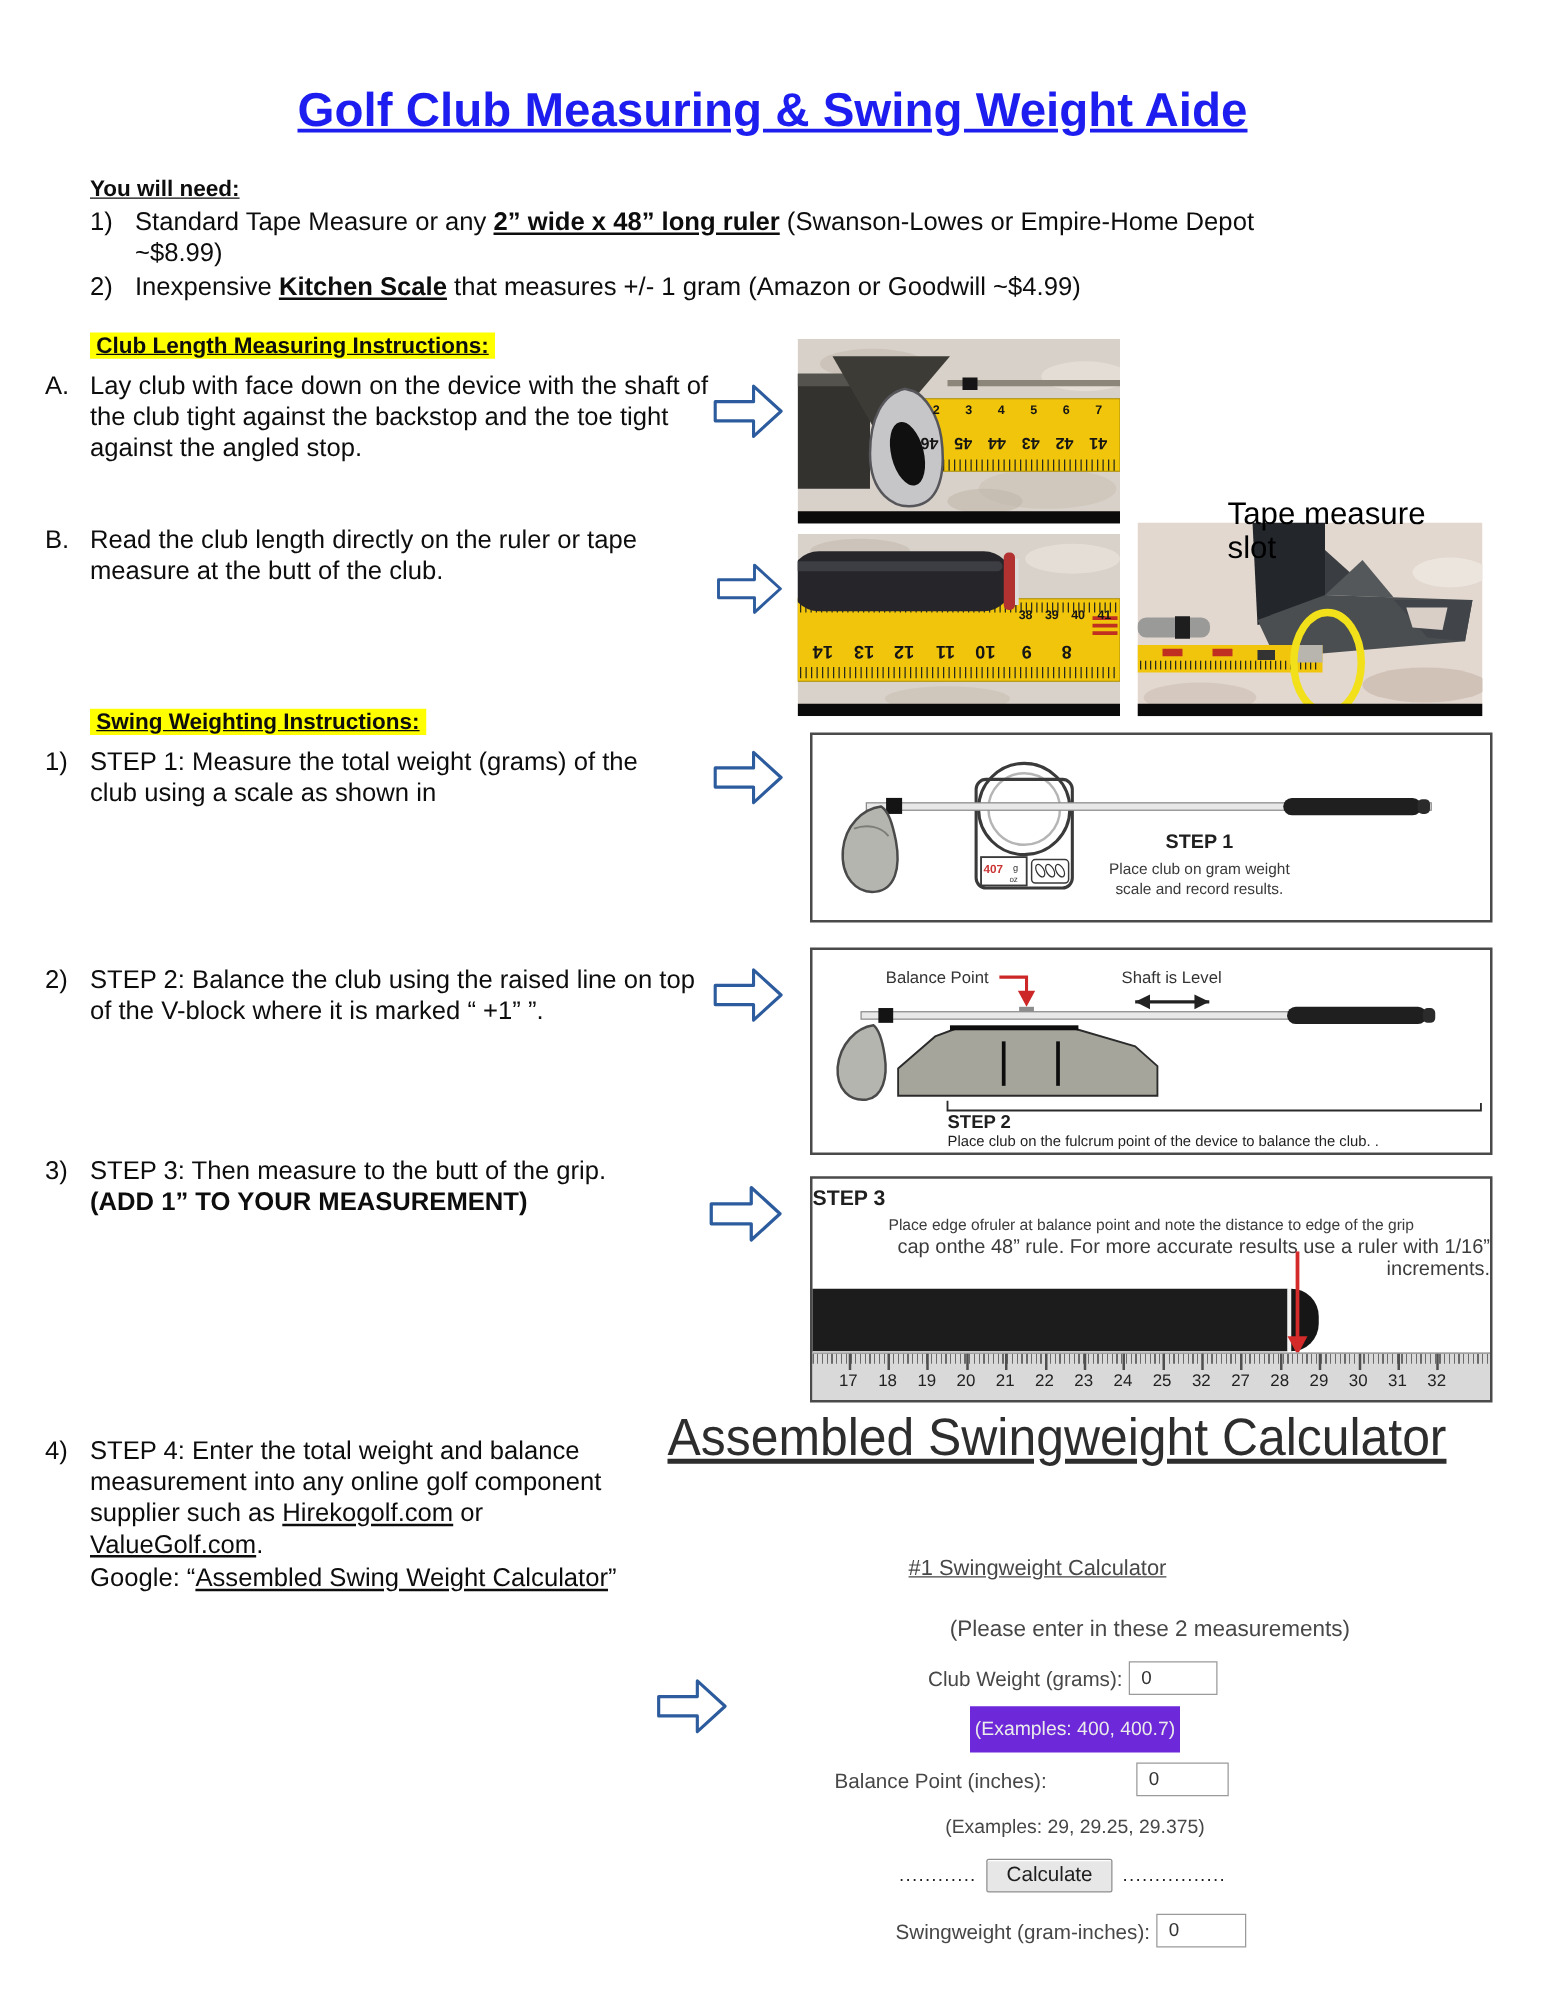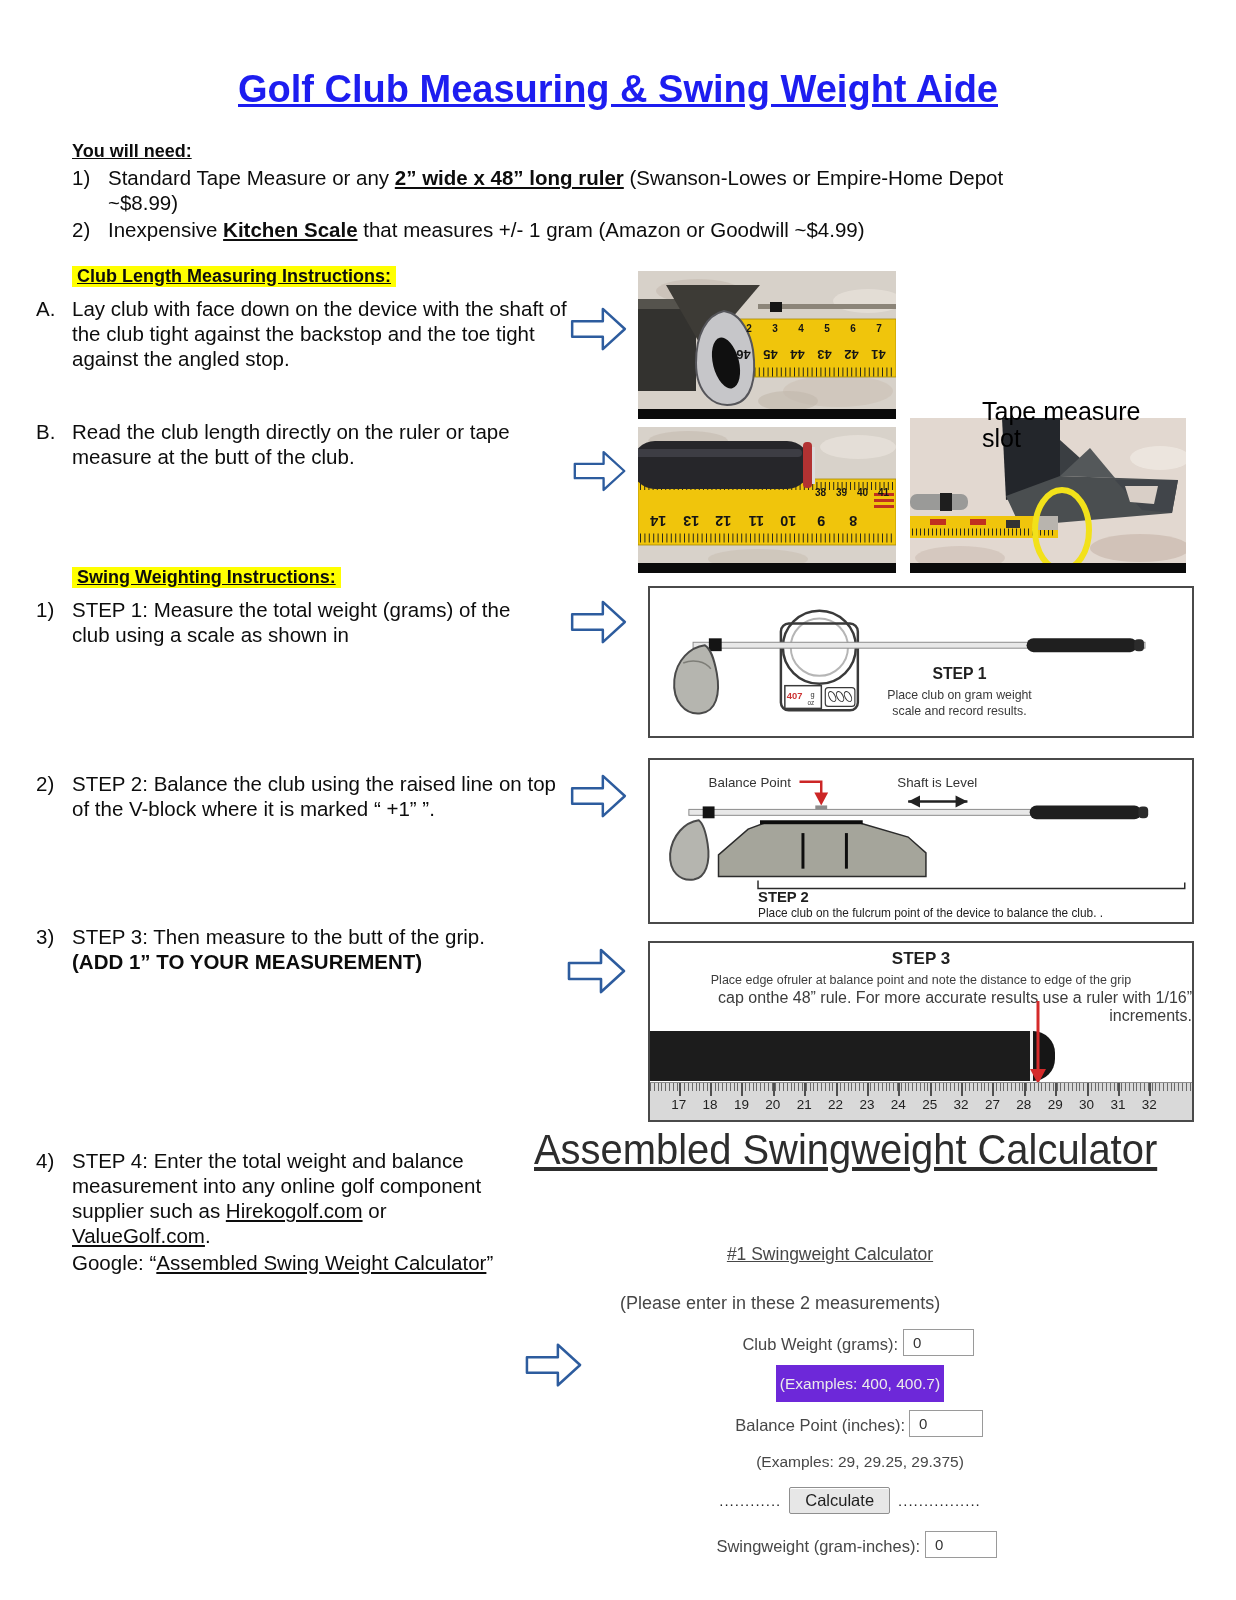--- a/index.html
+++ b/index.html
@@ -258,21 +258,21 @@
       <rect x="108" y="61" width="104" height="4" fill="#0d0d0d"></rect>
       <rect x="150" y="74" width="3" height="36" fill="#0d0d0d"></rect>
       <rect x="194" y="74" width="3" height="36" fill="#0d0d0d"></rect>
       <path d="M106,122 V130 H538 V124" stroke="#2b2b2b" stroke-width="1.5" fill="none"></path>
       <text x="106" y="144" font-size="15" font-weight="bold" fill="#1f1f1f">STEP 2</text>
       <text x="106" y="159" font-size="12" fill="#222">Place club on the fulcrum point of the device to balance the club.  .</text>
     </svg>
   </div>
 
   <div class="box" style="left:648px;top:941px;width:546px;height:181px">
-    <div class="abs" style="left:0;top:6px;width:100%;text-align:center;font-size:17px;font-weight:bold;color:#1f1f1f">STEP 3</div>
+    <div class="abs" style="left:0;top:6px;width:100%;font-size:17px;font-weight:bold;color:#1f1f1f">STEP 3</div>
     <div class="abs" style="left:0;top:30px;width:100%;text-align:center;font-size:12.5px;color:#3c3c3c">Place edge ofruler at balance point and note the distance to edge of the grip</div>
     <div class="abs" style="left:0;top:46px;width:100%;text-align:right;font-size:16px;color:#3c3c3c">cap onthe 48” rule. For more accurate results use a ruler with 1/16” increments.</div>
     <div class="grip3"></div>
     <div class="grip3gap"></div>
     <div class="grip3cap"></div>
     <svg class="abs" style="left:376px;top:58px" width="24" height="84" viewBox="0 0 24 84">
       <line x1="12" y1="0" x2="12" y2="70" stroke="#d42a2a" stroke-width="3"></line>
       <polygon points="4,68 20,68 12,83" fill="#d42a2a"></polygon>
     </svg>
     <div class="ruler3">
@@ -293,28 +293,28 @@
           <span>30</span>
           <span>31</span>
           <span>32</span>
         </div>
     </div>
   </div>
 
   <div class="abs asw-heading" style="left:534px;top:1126px">Assembled Swingweight Calculator</div>
 
   <div class="abs calc-txt" style="left:620px;top:1244px;width:420px;text-align:center;font-size:17.5px;text-decoration:underline">#1 Swingweight Calculator</div>
-  <div class="abs calc-txt" style="left:620px;top:1293px;width:460px;text-align:left;font-size:18px">(Please enter in these 2 measurements)</div>
+  <div class="abs calc-txt" style="left:620px;top:1293px;width:460px;text-align:right;font-size:18px">(Please enter in these 2 measurements)</div>
 
   <div class="abs calc-txt" style="left:600px;top:1335px;width:298px;text-align:right;font-size:16.5px">Club Weight (grams):</div>
   <input class="inp" style="left: 903px; top: 1329px; width: 71px; height: 27px;" value="0">
 
   <div class="abs" style="left:700px;top:1375px;width:320px;text-align:center;font-size:15.5px"><span class="sel">(Examples: 400, 400.7)</span></div>
 
-  <div class="abs calc-txt" style="left:600px;top:1416px;width:305px;text-align:right;font-size:16.5px">Balance Point (inches):</div>
+  <div class="abs calc-txt" style="left:600px;top:1416px;width:305px;text-align:center;font-size:16.5px">Balance Point (inches):</div>
   <input class="inp" style="left: 909px; top: 1410px; width: 74px; height: 27px;" value="0">
 
   <div class="abs calc-txt" style="left:700px;top:1453px;width:320px;text-align:center;font-size:15.5px">(Examples: 29, 29.25, 29.375)</div>
 
   <div class="abs" style="left:640px;top:1487px;width:420px;display:flex;justify-content:center;align-items:center;gap:8px">
     <span class="dots">............</span>
     <button class="calc-btn">Calculate</button>
     <span class="dots">................</span>
   </div>
 

